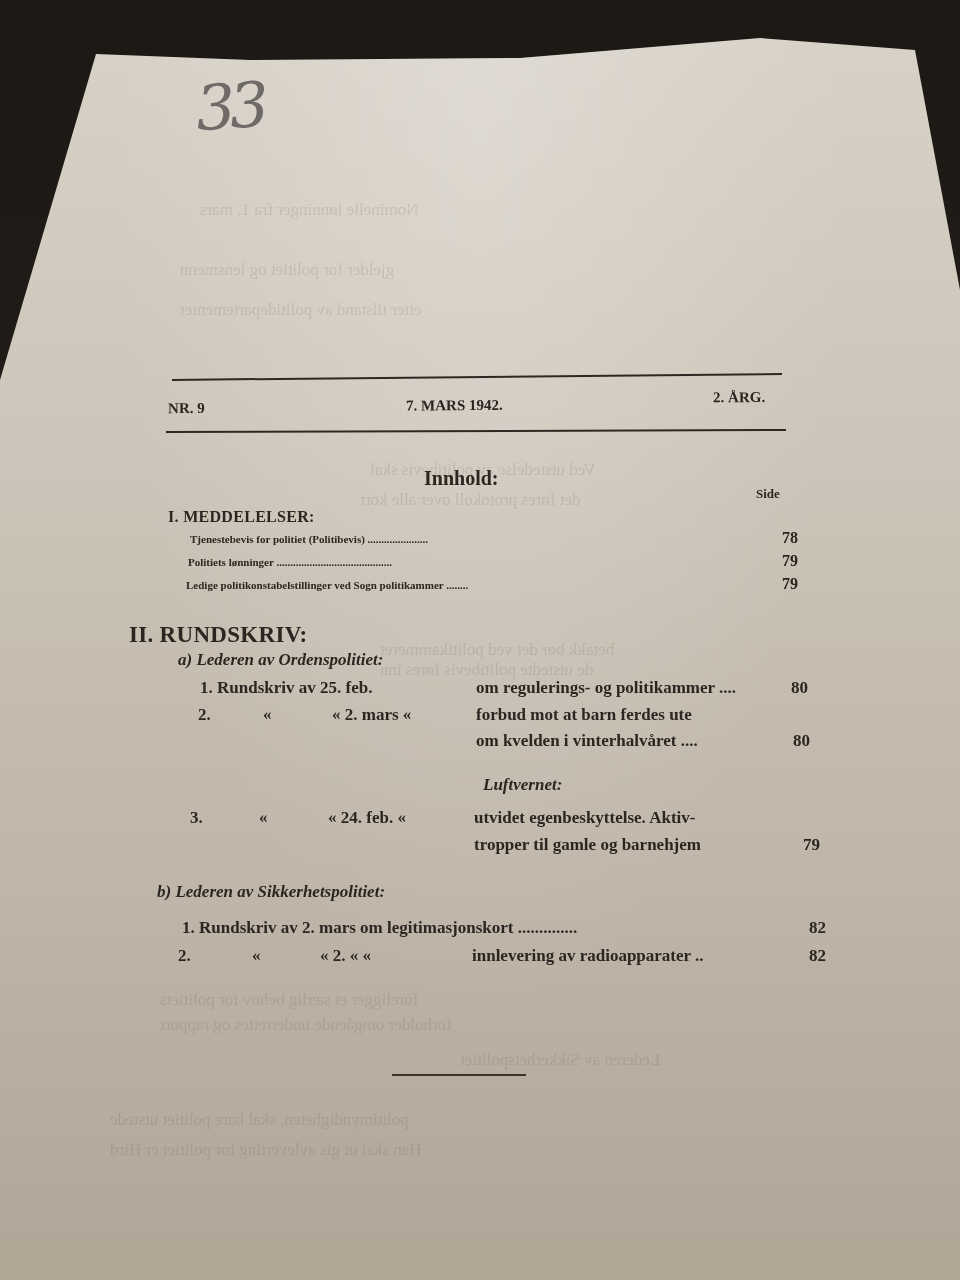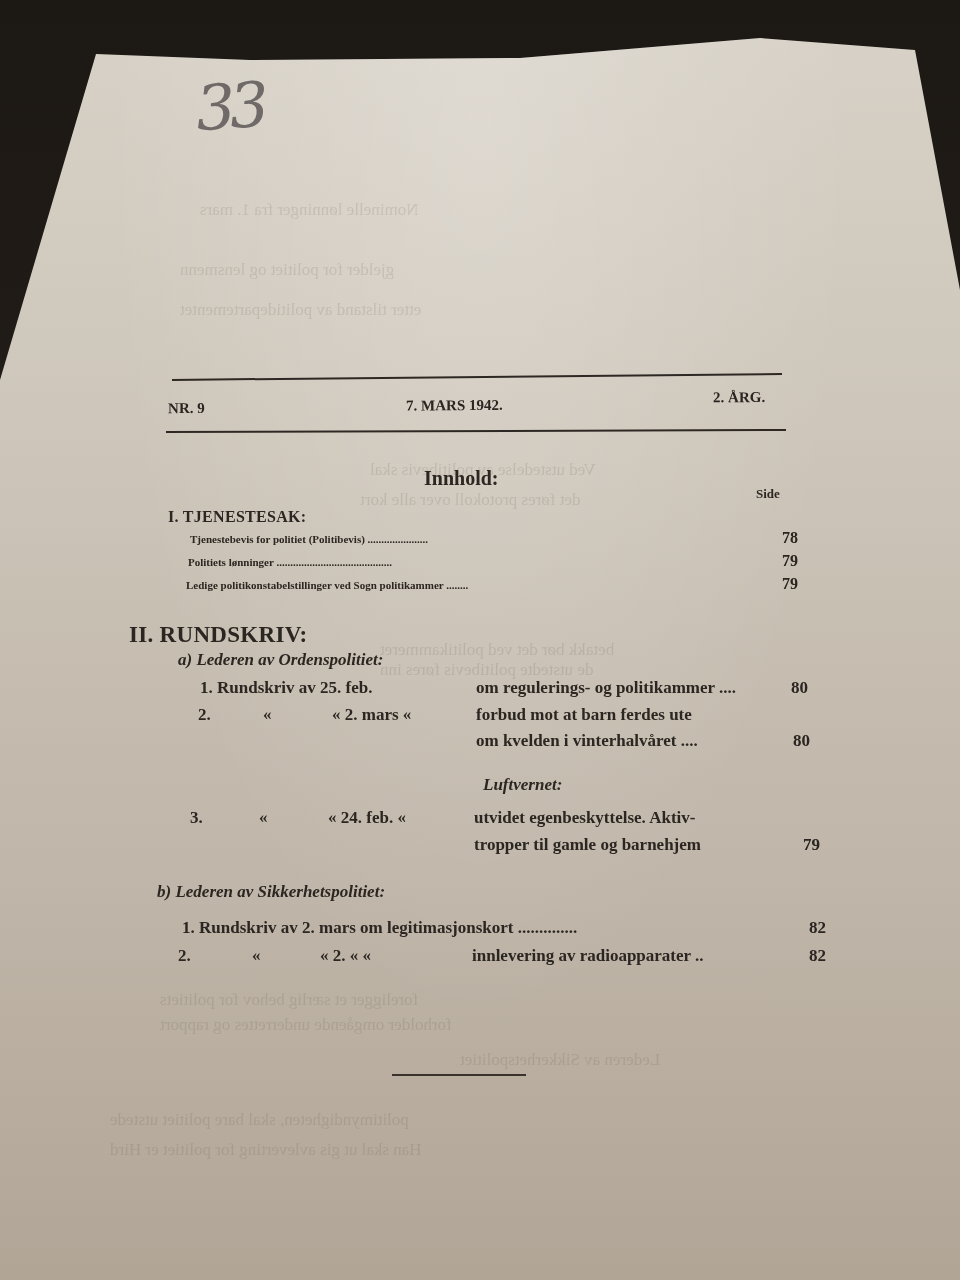--- a/index.html
+++ b/index.html
@@ -205,21 +205,21 @@
     <div class="issue-row">
       <span style="left:0;top:2px;">NR. 9</span>
       <span style="left:238px;top:1px;">7. MARS 1942.</span>
       <span style="left:545px;top:-5px;">2. ÅRG.</span>
     </div>
 
     <div class="contents">
       <div class="toc-line toc-heading" style="left:424px;top:467px;">Innhold:</div>
       <div class="toc-line toc-side" style="left:756px;top:486px;">Side</div>
 
-      <div class="toc-line section-label" style="left:168px;top:508px;">I. TJENESTESAK:</div>
+      <div class="toc-line section-label" style="left:168px;top:508px;">I. MEDDELELSER:</div>
 
       <div class="toc-line entry" style="left:190px;top:533px;">
         <span>Tjenestebevis for politiet (Politibevis)</span>
         <span>......................</span>
       </div>
       <div class="page-num" style="left:758px;top:529px;">78</div>
 
       <div class="toc-line entry" style="left:188px;top:556px;">
         <span>Politiets lønninger</span>
         <span>..........................................</span>

